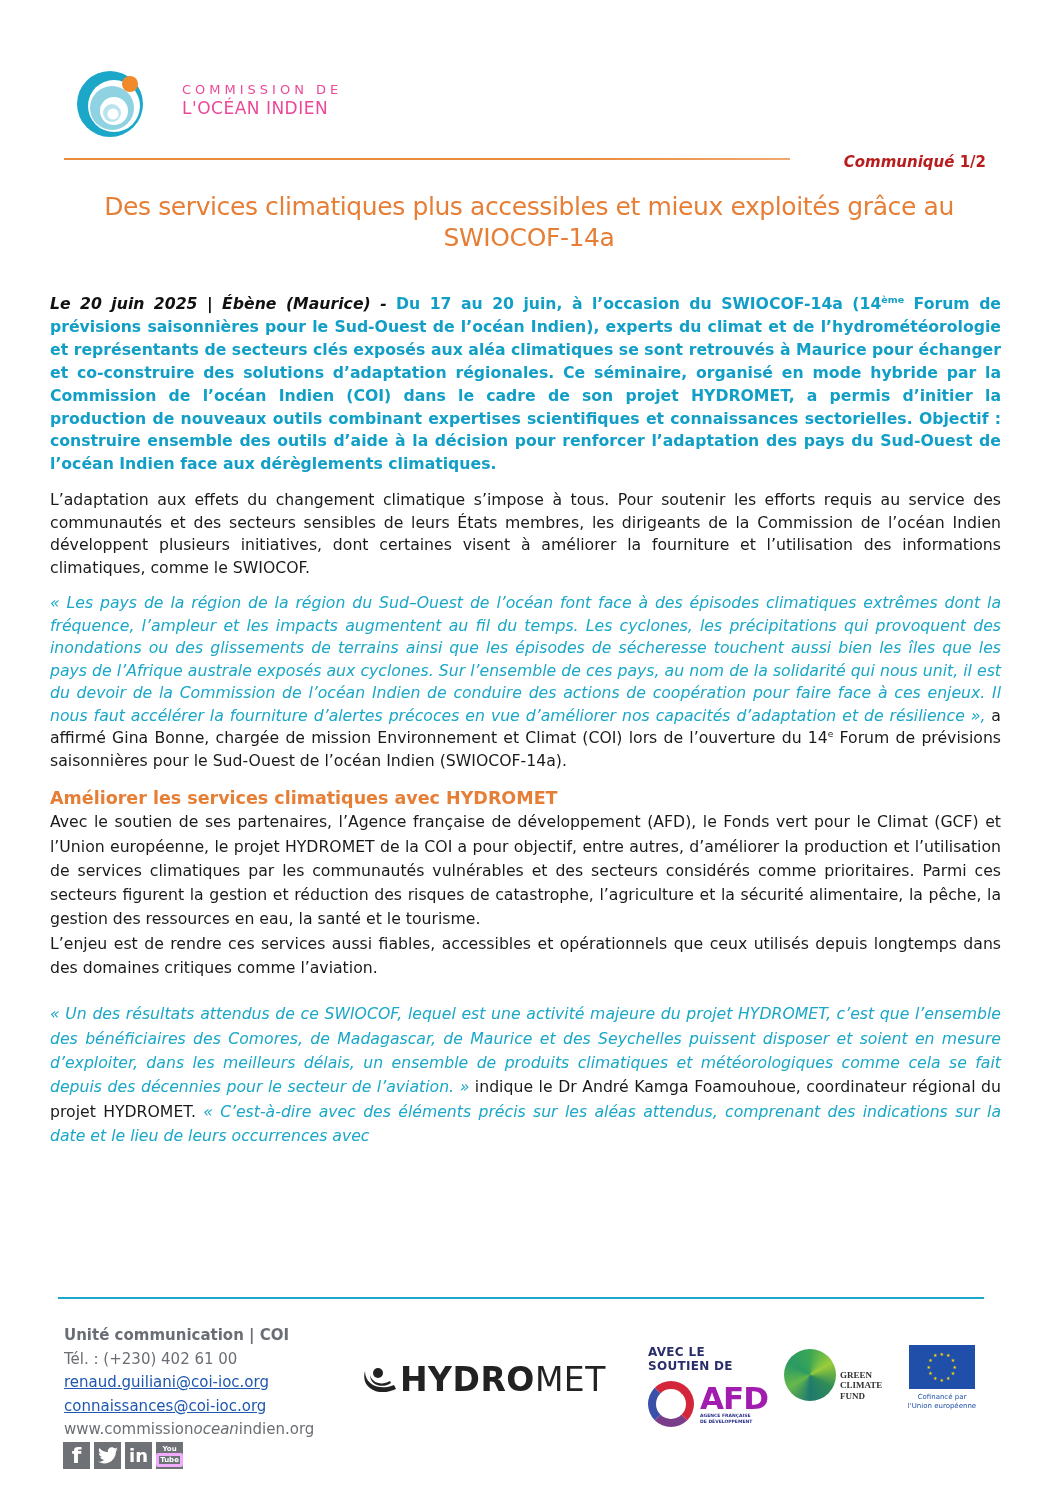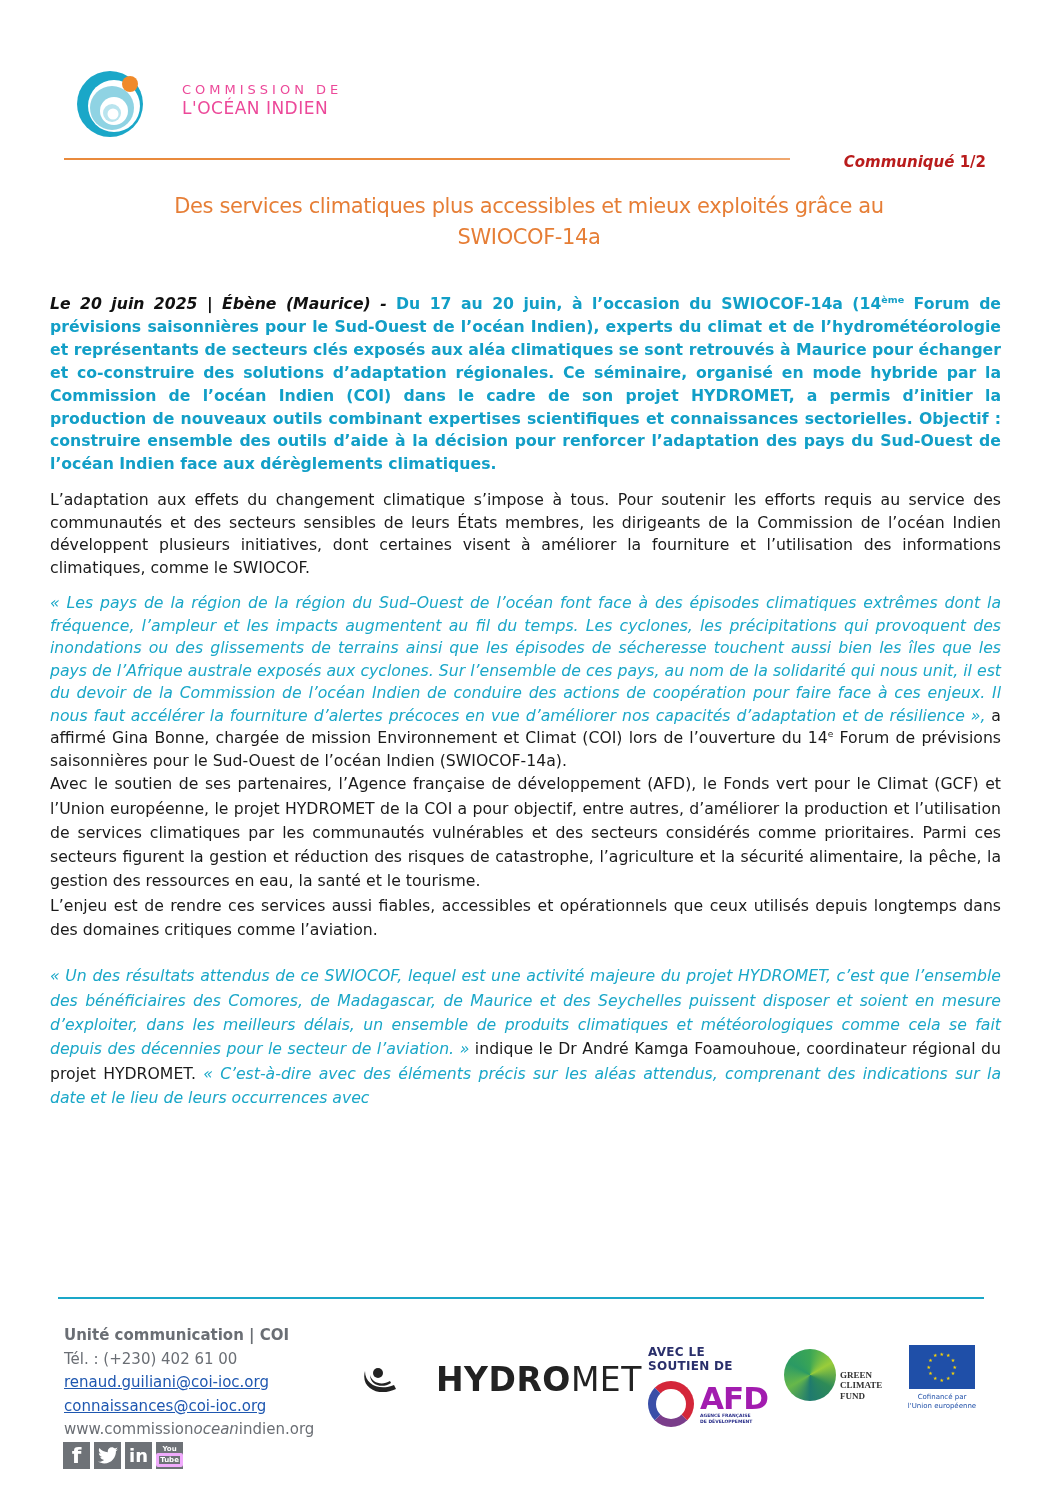--- a/index.html
+++ b/index.html
@@ -12,21 +12,21 @@
   .logo-text { left: 160px; top: 82px; color: #ec4899; margin-left: 22px; }
   .logo-line1 { font-size: 13px; letter-spacing: 4px; line-height: 16px; }
   .logo-line2 { font-size: 17px; letter-spacing: 0.5px; line-height: 20px; }
 
   .header-rule { left: 64px; top: 158px; width: 726px; height: 2px;
                  background: linear-gradient(to right, #e98a3c 0%, #e98a3c 70%, #f0a870 100%); }
   .communique { right: 72px; top: 153px; font-size: 15px; font-weight: bold; color: #b91c1c; }
   .communique i { font-style: italic; }
 
   .title { left: 40px; width: 978px; top: 191px; text-align: center;
-           font-family: "DejaVu Sans", sans-serif; font-size: 21px; line-height: 31px;
+           font-family: "DejaVu Sans", sans-serif; font-size: 25px; line-height: 31px;
            color: #e67e36; font-weight: normal; letter-spacing: -0.4px; }
 
   .content { left: 50px; width: 951px; top: 293px; font-size: 15.7px; text-align: justify; }
   .content p { margin: 0; }
   .lead { font-weight: bold; line-height: 22.9px; color: #129fc7; }
   .lead .dateline { color: #111; font-style: italic; }
   .lead sup { font-size: 9.5px; line-height: 0; }
   .para { line-height: 22.5px; margin-top: 13px !important; color: #1a1a1a; }
   .quote { color: #1aa7c8; font-style: italic; }
   .para sup { font-size: 9px; line-height: 0; }
@@ -39,21 +39,21 @@
   .footer-rule { left: 58px; top: 1297px; width: 926px; height: 2px; background: #1aa7c8; }
   .contact { left: 64px; top: 1324px; font-size: 15px; line-height: 23.5px; color: #6a6e74; }
   .contact .unit { font-weight: bold; }
   .contact a { color: #1e57b0; text-decoration: underline; text-align: right; }
   .contact .web i { font-style: italic; }
   .social { left: 63px; top: 1442px; display: flex; gap: 4px; }
   .social .sq { width: 27px; height: 27px; background: #6e7277; color: #fff;
                 display: flex; align-items: center; justify-content: center;
                 font-weight: bold; font-family: "DejaVu Sans", sans-serif; }
 
-  .hydromet { left: 362px; top: 1362px; display: flex; align-items: center; gap: 36px; }
+  .hydromet { left: 362px; top: 1362px; display: flex; align-items: center; }
   .hydromet .word { font-size: 33px; letter-spacing: 0.5px; color: #222; line-height: 36px; }
   .hydromet .bold { font-weight: bold; }
 
   .afd-block { left: 648px; top: 1345px; width: 120px; }
   .afd-block .avec { font-size: 12px; font-weight: bold; color: #2a2f6b; letter-spacing: 0.3px; }
   .afd-row { display: flex; align-items: center; margin-top: 8px; }
   .afd-ring { width: 46px; height: 46px; border-radius: 50%;
               border: 8px solid #d4263a; box-sizing: border-box;
               border-left-color: #3a4fa8; border-bottom-color: #7a3d8a; }
   .afd-word { margin-left: 6px; }
@@ -100,20 +100,21 @@
   <span>SWIOCOF-14a</span>
 </h1>
 
 <div class="abs content">
   <p class="lead"><span class="dateline">Le 20 juin 2025 | Ébène (Maurice) -</span><span> Du 17 au 20 juin, à l’occasion du SWIOCOF-14a (14</span><sup>ème</sup><span> Forum de prévisions saisonnières pour le Sud-Ouest de l’océan Indien), experts du climat et de l’hydrométéorologie et représentants de secteurs clés exposés aux aléa climatiques se sont retrouvés à Maurice pour échanger et co-construire des solutions d’adaptation régionales. Ce séminaire, organisé en mode hybride par la Commission de l’océan Indien (COI) dans le cadre de son projet HYDROMET, a permis d’initier la production de nouveaux outils combinant expertises scientifiques et connaissances sectorielles. Objectif : construire ensemble des outils d’aide à la décision pour renforcer l’adaptation des pays du Sud-Ouest de l’océan Indien face aux dérèglements climatiques.</span></p>
 
   <p class="para">L’adaptation aux effets du changement climatique s’impose à tous. Pour soutenir les efforts requis au service des communautés et des secteurs sensibles de leurs États membres, les dirigeants de la Commission de l’océan Indien développent plusieurs initiatives, dont certaines visent à améliorer la fourniture et l’utilisation des informations climatiques, comme le SWIOCOF.</p>
 
   <p class="para"><span class="quote">« Les pays de la région de la région du Sud–Ouest de l’océan font face à des épisodes climatiques extrêmes dont la fréquence, l’ampleur et les impacts augmentent au fil du temps. Les cyclones, les précipitations qui provoquent des inondations ou des glissements de terrains ainsi que les épisodes de sécheresse touchent aussi bien les îles que les pays de l’Afrique australe exposés aux cyclones. Sur l’ensemble de ces pays, au nom de la solidarité qui nous unit, il est du devoir de la Commission de l’océan Indien de conduire des actions de coopération pour faire face à ces enjeux. Il nous faut accélérer la fourniture d’alertes précoces en vue d’améliorer nos capacités d’adaptation et de résilience »,</span><span> a affirmé Gina Bonne, chargée de mission Environnement et Climat (COI) lors de l’ouverture du 14</span><sup>e</sup><span> Forum de prévisions saisonnières pour le Sud-Ouest de l’océan Indien (SWIOCOF-14a).</span></p>
 
+  <p class="subhead">Améliorer les services climatiques avec HYDROMET</p>
   <p class="body2">Avec le soutien de ses partenaires, l’Agence française de développement (AFD), le Fonds vert pour le Climat (GCF) et l’Union européenne, le projet HYDROMET de la COI a pour objectif, entre autres, d’améliorer la production et l’utilisation de services climatiques par les communautés vulnérables et des secteurs considérés comme prioritaires. Parmi ces secteurs figurent la gestion et réduction des risques de catastrophe, l’agriculture et la sécurité alimentaire, la pêche, la gestion des ressources en eau, la santé et le tourisme.</p>
   <p class="body2">L’enjeu est de rendre ces services aussi fiables, accessibles et opérationnels que ceux utilisés depuis longtemps dans des domaines critiques comme l’aviation.</p>
 
   <p class="body2 gap"><span class="quote">« Un des résultats attendus de ce SWIOCOF, lequel est une activité majeure du projet HYDROMET, c’est que l’ensemble des bénéficiaires des Comores, de Madagascar, de Maurice et des Seychelles puissent disposer et soient en mesure d’exploiter, dans les meilleurs délais, un ensemble de produits climatiques et météorologiques comme cela se fait depuis des décennies pour le secteur de l’aviation. »</span><span> indique le Dr André Kamga Foamouhoue, coordinateur régional du projet HYDROMET. </span><span class="quote">« C’est-à-dire avec des éléments précis sur les aléas attendus, comprenant des indications sur la date et le lieu de leurs occurrences avec</span></p>
 </div>
 
 <div class="abs footer-rule"></div>
 
 <div class="abs contact">
   <div class="unit">Unité communication | COI</div>

